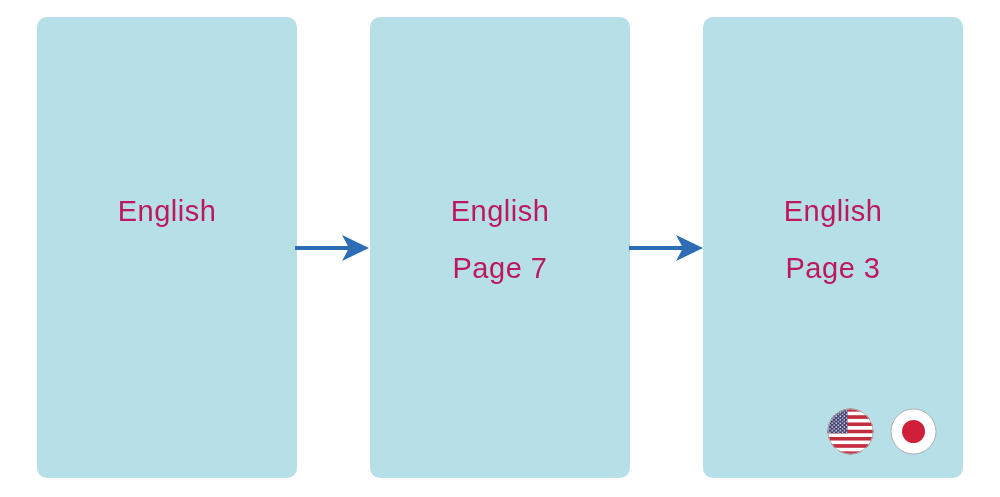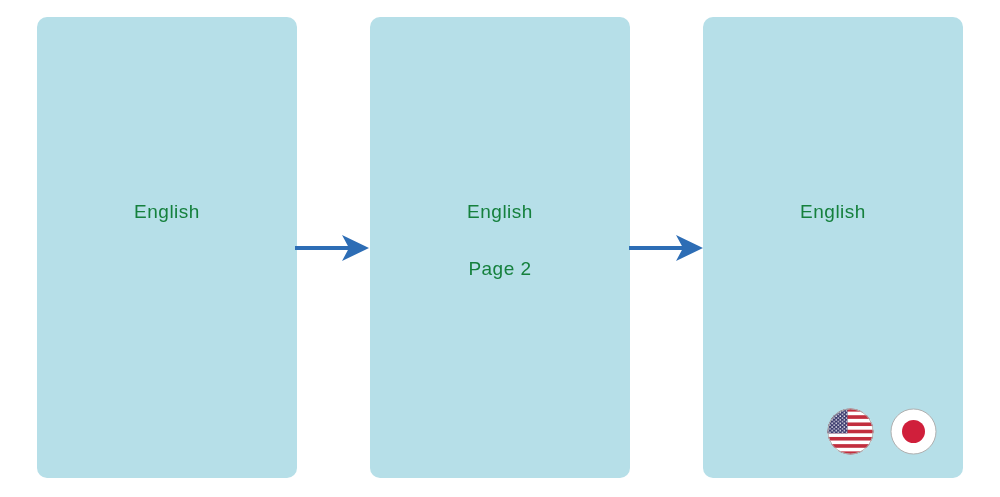--- a/index.html
+++ b/index.html
@@ -21,22 +21,22 @@
   }
   .card-1 { left: 37px; }
   .card-2 { left: 370px; }
   .card-3 { left: 703px; }
   .page-label {
     position: absolute;
     left: 0;
     right: 0;
     top: 179px;
     text-align: center;
-    color: #15803d;
-    font-size: 19px;
+    color: #be185d;
+    font-size: 29px;
     line-height: 31px;
     font-weight: 300;
     letter-spacing: 0.5px;
   }
   .page-label .line2 { margin-top: 26px; }
   .arrow-svg {
     position: absolute;
     top: 232px;
     width: 75px;
     height: 32px;
@@ -65,32 +65,33 @@
   </div>
 
   <svg class="arrow-svg arrow-1" viewBox="0 0 75 32">
     <line x1="0" y1="16" x2="56" y2="16" stroke="#2d6db5" stroke-width="4"></line>
     <polygon points="74,16 47,3 54,16 47,29" fill="#2d6db5"></polygon>
   </svg>
 
   <div class="page-card card-2">
     <div class="page-label">
       <div class="line1">English</div>
-      <div class="line2">Page 2</div>
+      <div class="line2">Page 7</div>
     </div>
   </div>
 
   <svg class="arrow-svg arrow-2" viewBox="0 0 75 32">
     <line x1="0" y1="16" x2="56" y2="16" stroke="#2d6db5" stroke-width="4"></line>
     <polygon points="74,16 47,3 54,16 47,29" fill="#2d6db5"></polygon>
   </svg>
 
   <div class="page-card card-3">
     <div class="page-label">
       <div class="line1">English</div>
+      <div class="line2">Page 3</div>
     </div>
   </div>
 
   <div class="flags">
     <svg class="flag-icon" viewBox="0 0 47 47">
       <defs>
         <clipPath id="us-clip">
             <circle cx="23.5" cy="23.5" r="23"></circle>
           </clipPath>
         <pattern id="us-stripes" width="47" height="7.231" patternUnits="userSpaceOnUse">

